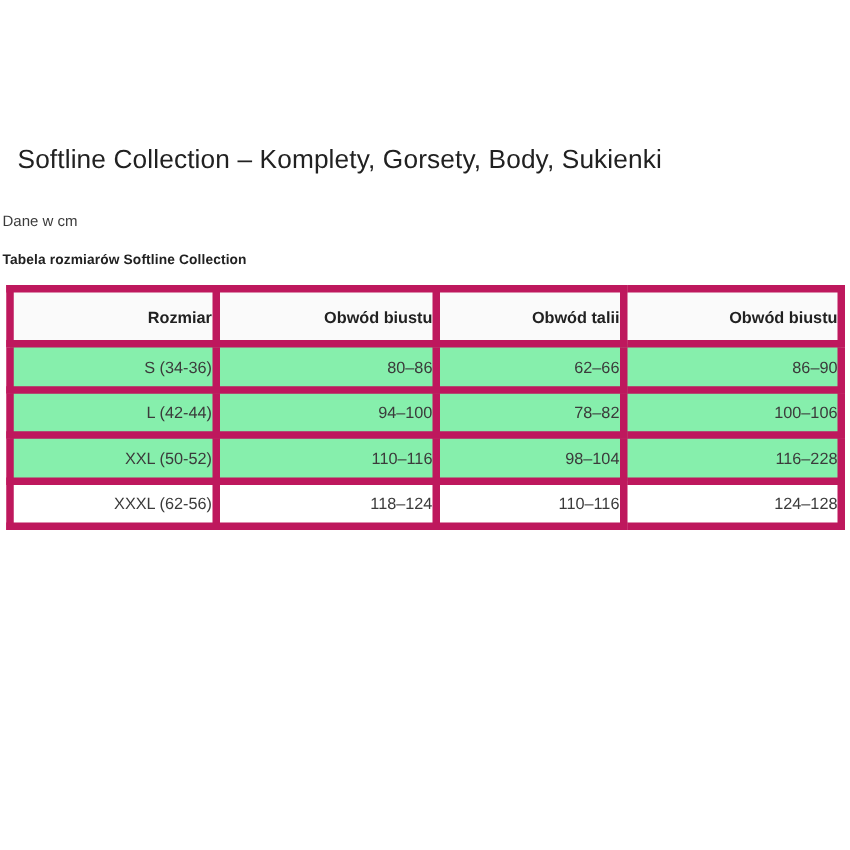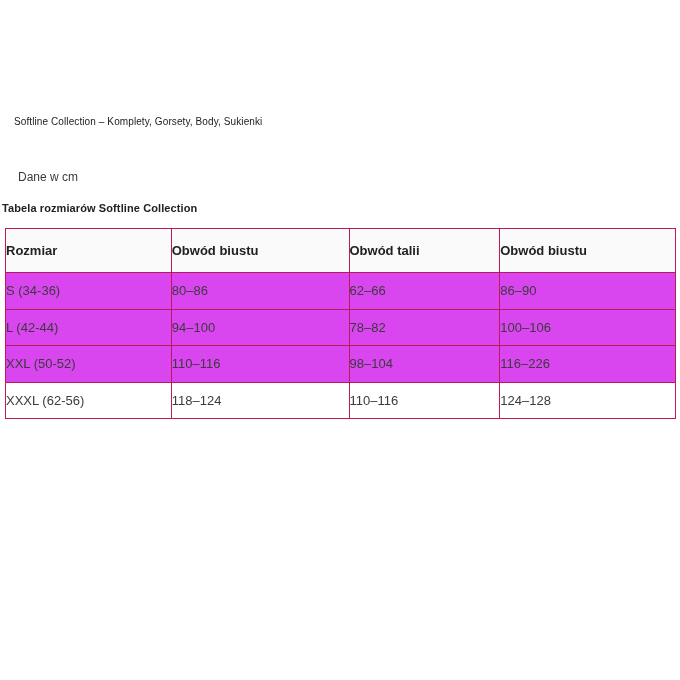--- a/index.html
+++ b/index.html
@@ -6,56 +6,56 @@
   html, body {
     width: 680px; height: 680px;
     background: #ffffff;
     font-family: "Liberation Sans", sans-serif;
     overflow: hidden;
   }
   .page { position: relative; width: 680px; height: 680px; background: #ffffff; }
 
   .product-title {
     position: absolute; left: 14px; top: 116px;
-    font-size: 10px; font-weight: 500; letter-spacing: 0.1px;
+    font-size: 21px; font-weight: 500; letter-spacing: 0.1px;
     color: #212121;
   }
   .units-note {
-    position: absolute; left: 18px; top: 170px;
+    position: absolute; left: 2px; top: 170px;
     font-size: 12px; font-weight: 400;
     color: #3b3b3b;
   }
   .table-heading {
     position: absolute; left: 2px; top: 202px;
     font-size: 11px; font-weight: 700; letter-spacing: 0.1px;
     color: #212121;
   }
 
   table.size-table {
     position: absolute; left: 5px; top: 228px;
     width: 671px;
     border-collapse: collapse;
     table-layout: fixed;
   }
   .size-table th, .size-table td {
-    border: 1px solid #be185d;
-    text-align: left;
+    border: 6px solid #be185d;
+    text-align: right;
     vertical-align: middle;
     font-size: 13px;
     color: #3b3b3b;
     background: #ffffff;
   }
   .size-table th {
     height: 44px;
     font-weight: 700;
     color: #212121;
     background: #fafafa;
   }
   .size-table td { height: 36.5px; font-weight: 400; }
-  .size-table tr.stripe td { background: #d946ef; }
+  .size-table tr.stripe td { background: #86efac; }
 
   col.c1 { width: 24.74%; }
   col.c2 { width: 26.53%; }
   col.c3 { width: 22.50%; }
   col.c4 { width: 26.23%; }
 </style>
 </head>
 <body>
 
 <div class="page">
@@ -91,21 +91,21 @@
         <tr class="stripe">
           <td>L (42-44)</td>
           <td>94–100</td>
           <td>78–82</td>
           <td>100–106</td>
         </tr>
         <tr class="stripe">
           <td>XXL (50-52)</td>
           <td>110–116</td>
           <td>98–104</td>
-          <td>116–226</td>
+          <td>116–228</td>
         </tr>
         <tr>
           <td>XXXL (62-56)</td>
           <td>118–124</td>
           <td>110–116</td>
           <td>124–128</td>
         </tr>
       </tbody>
   </table>
 

